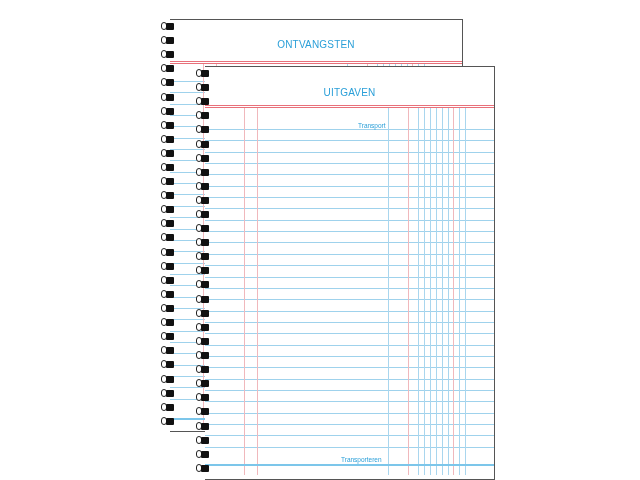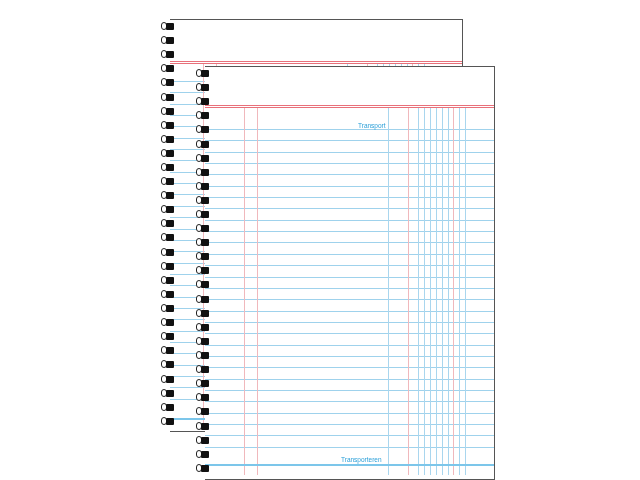--- a/index.html
+++ b/index.html
@@ -20,20 +20,21 @@
   .label{position:absolute;color:#2a9fd8;font-size:6.5px;}
   .spiral{position:absolute;width:14px;}
   .ring{position:absolute;width:14px;height:10px;}
   .ring .loop{position:absolute;left:0;top:1px;width:6px;height:8px;border:1.5px solid #222;border-radius:3px;box-sizing:border-box;background:#fff;}
   .ring .hole{position:absolute;left:5px;top:2px;width:8px;height:7px;background:#111;border-radius:1px;}
 </style>
 </head>
 <body>
 
 <div class="page back">
+  <div class="title">ONTVANGSTEN</div>
   <div class="hline redh" style="top:41px"></div>
   <div class="hline redh" style="top:43px"></div>
   <div id="back-rows">
       <div class="hline row" style="top: 61px;"></div>
       <div class="hline row" style="top: 72px;"></div>
       <div class="hline row" style="top: 84px;"></div>
       <div class="hline row" style="top: 95px;"></div>
       <div class="hline row" style="top: 106px;"></div>
       <div class="hline row" style="top: 118px;"></div>
       <div class="hline row" style="top: 129px;"></div>
@@ -190,20 +191,21 @@
       <div class="loop"></div>
       <div class="hole"></div>
     </div>
     <div class="ring" style="top: 397px;">
       <div class="loop"></div>
       <div class="hole"></div>
     </div>
   </div>
 
 <div class="page front">
+  <div class="title">UITGAVEN</div>
   <div class="hline redh" style="top:38px"></div>
   <div class="hline redh" style="top:40px"></div>
   <div id="front-rows">
       <div class="hline row" style="top: 62px;"></div>
       <div class="hline row" style="top: 73px;"></div>
       <div class="hline row" style="top: 85px;"></div>
       <div class="hline row" style="top: 96px;"></div>
       <div class="hline row" style="top: 107px;"></div>
       <div class="hline row" style="top: 119px;"></div>
       <div class="hline row" style="top: 130px;"></div>

